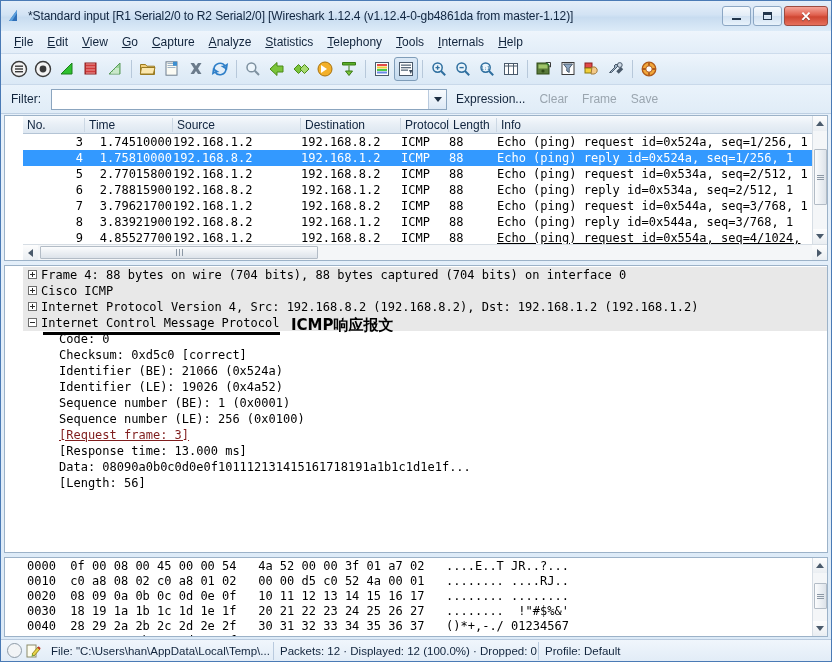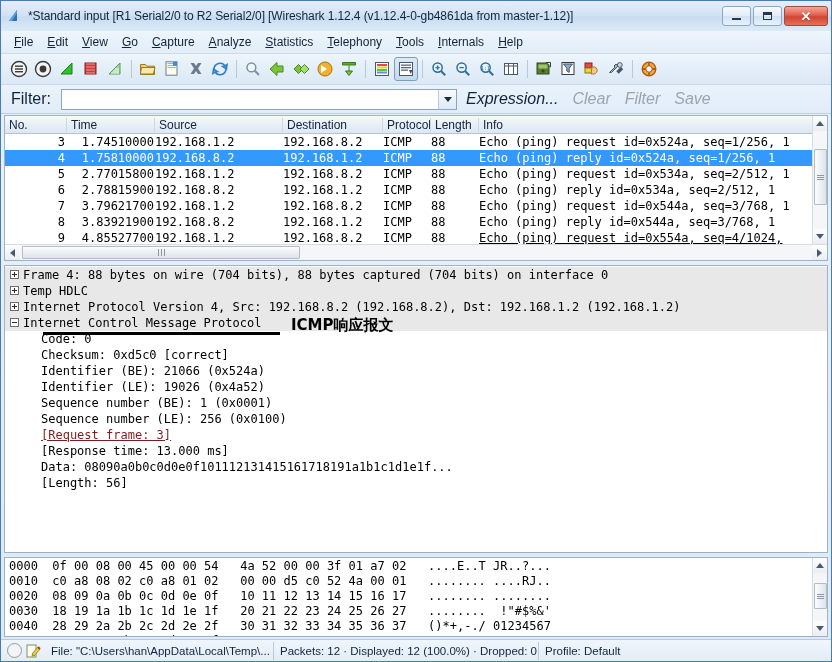--- a/index.html
+++ b/index.html
@@ -118,21 +118,21 @@
   
   .filterbar {
     height: 28px;
     flex: 0 0 28px;
     display: flex;
     align-items: center;
     padding: 0 4px;
     background: linear-gradient(to bottom, #eaf3fb 0%, #e0ecf7 100%);
     border-bottom: 1px solid #bdcfe2;
   }
-  .filter-label { font-size: 16px; color: #11243c; padding: 0 10px 0 6px; text-align: right; }
+  .filter-label { font-size: 12px; color: #11243c; padding: 0 10px 0 6px; text-align: right; }
   .filter-input-wrap {
     flex: 1 1 auto;
     display: flex;
     height: 21px;
     border: 1px solid #8ba5bf;
     background: #fff;
     box-sizing: border-box;
     max-width: 396px;
   }
   .filter-input {
@@ -149,31 +149,32 @@
     background: linear-gradient(to bottom, #f8fbfe, #dde9f5);
     display: flex; align-items: center; justify-content: center;
   }
   .caret-dn {
     width: 0; height: 0;
     border-left: 4px solid transparent;
     border-right: 4px solid transparent;
     border-top: 5px solid #1d2e42;
   }
   .filter-actions { display: flex; align-items: center; padding-left: 9px; gap: 14px; }
-  .fa { font-size: 16px; color: #11243c; white-space: nowrap; font-style: italic; }
+  .fa { font-size: 12px; color: #11243c; white-space: nowrap; }
   .fa.dim { color: #9aa5af; }
 
   
   .pane {
     background: #fff;
     border: 1px solid #9cb2c8;
     box-sizing: border-box;
     margin: 2px 3px;
     position: relative;
     overflow: hidden;
+    padding-left: 18px;
   }
   .pane-list   { flex: 0 0 146px; margin-top: 1px; display:flex; flex-direction:column; }
   .pane-detail { flex: 1 1 auto; }
   .pane-bytes  { flex: 0 0 80px; }
 
   
   .plist-body { display:flex; flex:1 1 auto; min-height:0; }
   .plist-main { flex:1 1 auto; min-width:0; display:flex; flex-direction:column; }
   .plist-head {
     height: 17px;
@@ -554,21 +555,21 @@
     <span class="filter-label">Filter:</span>
     <span class="filter-input-wrap">
       <input class="filter-input" type="text" value="" placeholder="" style="">
       <span class="filter-drop">
         <i class="caret-dn"></i>
       </span>
     </span>
     <span class="filter-actions">
       <span class="fa">Expression...</span>
       <span class="fa dim">Clear</span>
-      <span class="fa dim">Filter</span>
+      <span class="fa dim">Frame</span>
       <span class="fa dim">Save</span>
     </span>
   </div>
 
   <div class="pane pane-list">
     <div class="plist-body">
       <div class="plist-main">
         <div class="plist-head" id="plist-head">
             <span class="ph" style="width: 62px;">No.</span>
             <span class="ph" style="width: 88px;">Time</span>
@@ -682,21 +683,21 @@
   </div>
 
   <div class="pane pane-detail">
     <div class="tree" id="tree">
         <div class="trow hdr">
           <span class="texp plus"></span>
           <span class="tlabel">Frame 4: 88 bytes on wire (704 bits), 88 bytes captured (704 bits) on interface 0</span>
         </div>
         <div class="trow hdr">
           <span class="texp plus"></span>
-          <span class="tlabel">Temp HDLC</span>
+          <span class="tlabel">Cisco ICMP</span>
         </div>
         <div class="trow hdr">
           <span class="texp plus"></span>
           <span class="tlabel">Internet Protocol Version 4, Src: 192.168.8.2 (192.168.8.2), Dst: 192.168.1.2 (192.168.1.2)</span>
         </div>
         <div class="trow hdr">
           <span class="texp"></span>
           <span class="tlabel">Internet Control Message Protocol</span>
         </div>
         <div class="trow">

